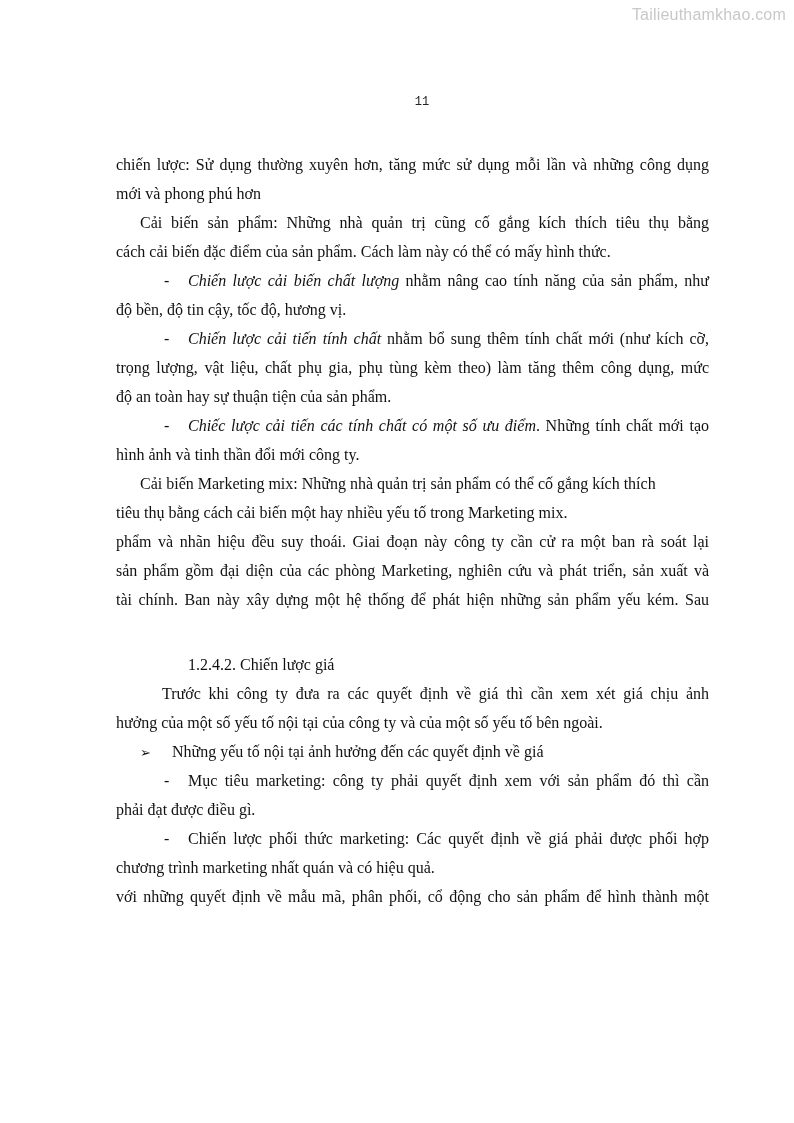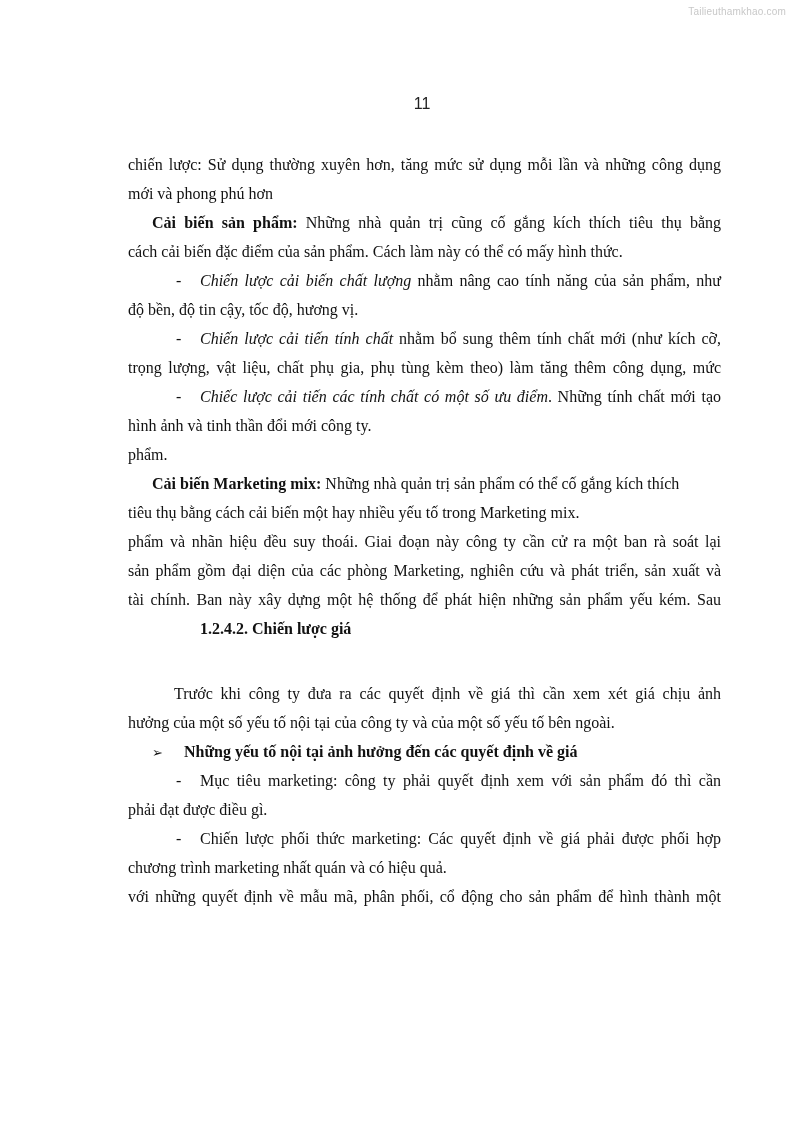--- a/index.html
+++ b/index.html
@@ -13,95 +13,95 @@
       position: relative;
       overflow: hidden;
       font-family: "Liberation Serif", serif;
       color: #111111;
     }
     .watermark {
       position: absolute;
       top: 6px;
       right: 8px;
       font-family: "Liberation Sans", sans-serif;
-      font-size: 10px;
+      font-size: 16px;
       color: #c8c8c8;
       letter-spacing: 0.2px;
     }
     .page-number {
       position: absolute;
       top: 95px;
       left: 0;
       width: 100%;
       padding-left: 50px;
       box-sizing: border-box;
       text-align: center;
-      font-family: Liberation Sans, sans-serif;
-      font-size: 16px;
+      font-family: Liberation Mono, monospace;
+      font-size: 12px;
       color: #222;
     }
     .content {
       position: absolute;
       top: 150px;
-      left: 128px;
+      left: 116px;
       width: 593px;
       font-size: 16px;
       line-height: 29px;
     }
     .line {
       display: block;
       white-space: nowrap;
       height: 29px;
     }
     .justify {
       text-align: justify;
       text-align-last: justify;
       white-space: normal;
     }
     .ind1 { padding-left: 24px; }
     .ind-dash { padding-left: 48px; }
-    .ind-heading { padding-left: 72px; }
-    .ind-para { padding-left: 46px; margin-top: 36px; }
+    .ind-heading { padding-left: 72px; margin-top: 36px; }
+    .ind-para { padding-left: 46px; }
     .dash {
       display: inline-block;
       width: 24px;
     }
     .arrow {
       display: inline-block;
       width: 22px;
       font-family: "DejaVu Sans", sans-serif;
       font-size: 13px;
     }
     .arrow.wide { width: 32px; }
-    b { font-weight: bold; }
+    b { font-weight: normal; }
     i { }
   </style>
 </head>
 <body>
 
 <div class="watermark">Tailieuthamkhao.com</div>
 <div class="page-number">11</div>
 
 <div class="content">
   <span class="line justify">chiến lược: Sử dụng thường xuyên hơn, tăng mức sử dụng mỗi lần và những công dụng</span>
   <span class="line">mới và phong phú hơn</span>
 
   <span class="line justify ind1"><b>Cải biến sản phẩm:</b><span> Những nhà quản trị cũng cố gắng kích thích tiêu thụ bằng</span></span>
   <span class="line">cách cải biến đặc điểm của sản phẩm. Cách làm này có thể có mấy hình thức.</span>
 
   <span class="line justify ind-dash"><span class="dash">-</span><i>Chiến lược cải biến chất lượng</i><span> nhằm nâng cao tính năng của sản phẩm, như</span></span>
   <span class="line">độ bền, độ tin cậy, tốc độ, hương vị.</span>
 
   <span class="line justify ind-dash"><span class="dash">-</span><i>Chiến lược cải tiến tính chất</i><span> nhằm bổ sung thêm tính chất mới (như kích cỡ,</span></span>
   <span class="line justify">trọng lượng, vật liệu, chất phụ gia, phụ tùng kèm theo) làm tăng thêm công dụng, mức</span>
+  <span class="line">độ an toàn hay sự thuận tiện của sản phẩm.</span>
 
   <span class="line justify ind-dash"><span class="dash">-</span><i>Chiếc lược cải tiến các tính chất có một số ưu điểm</i><span>. Những tính chất mới tạo</span></span>
   <span class="line">hình ảnh và tinh thần đổi mới công ty.</span>
 
-  <span class="line">phẩm.</span>
 
   <span class="line ind1"><b>Cải biến Marketing mix:</b><span> Những nhà quản trị sản phẩm có thể cố gắng kích thích</span></span>
   <span class="line">tiêu thụ bằng cách cải biến một hay nhiều yếu tố trong Marketing mix.</span>
 
   <span class="line justify">phẩm và nhãn hiệu đều suy thoái. Giai đoạn này công ty cần cử ra một ban rà soát lại</span>
   <span class="line justify">sản phẩm gồm đại diện của các phòng Marketing, nghiên cứu và phát triển, sản xuất và</span>
   <span class="line justify">tài chính. Ban này xây dựng một hệ thống để phát hiện những sản phẩm yếu kém. Sau</span>
 
   <span class="line ind-heading"><b>1.2.4.2.  Chiến lược giá</b></span>
 

